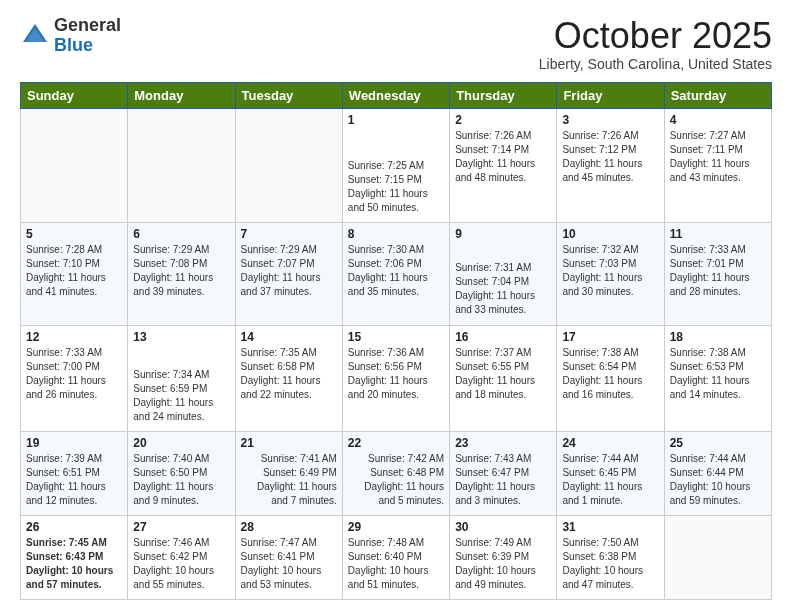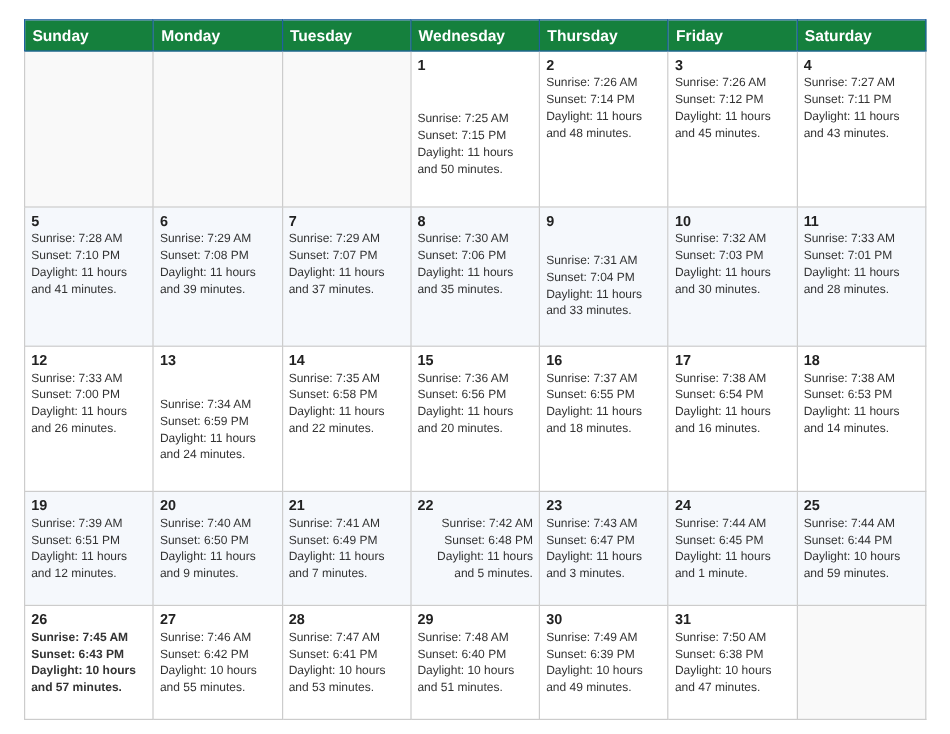--- a/index.html
+++ b/index.html
@@ -53,21 +53,21 @@
       color: #444;
     }
     .calendar {
       flex: 1;
       border: 1px solid #ccc;
       border-collapse: collapse;
       width: 100%;
       table-layout: fixed;
     }
     .calendar th {
-      background-color: #15803d;
+      background-color: #4d7c0f;
       color: #fff;
       text-align: left;
       padding: 5px 6px;
       font-size: 13px;
       border: 1px solid #2060a0;
     }
     .calendar td {
       border: 1px solid #ccc;
       vertical-align: top;
       padding: 4px 5px;
@@ -91,20 +91,36 @@
       color: #333;
     }
     .empty-cell {
       background: #f9f9f9 !important;
     }
   </style>
 </head>
 <body>
 
 <div class="page">
+  <div class="header">
+    <div class="logo">
+      <svg class="logo-icon" viewBox="0 0 40 40">
+        <polygon points="20,4 36,28 4,28" fill="#2e75b6"></polygon>
+        <polygon points="20,10 32,28 8,28" fill="#5ba3d9" opacity="0.5"></polygon>
+      </svg>
+      <div class="logo-text">
+        <span class="logo-general">General</span><br>
+        <span class="logo-blue">Blue</span>
+      </div>
+    </div>
+    <div class="title-block">
+      <div class="month-title">October 2025</div>
+      <div class="subtitle">Liberty, South Carolina, United States</div>
+    </div>
+  </div>
 
   <table class="calendar">
     <thead>
       <tr>
       <th>Sunday</th>
           <th>Monday</th>
           <th>Tuesday</th>
           <th>Wednesday</th>
           <th>Thursday</th>
           <th>Friday</th>
@@ -237,21 +253,21 @@
 Daylight: 11 hours and 12 minutes.</div>
           </td>
           <td>
             <div class="day-number">20</div>
             <div class="day-info" style="white-space: pre-line;">Sunrise: 7:40 AM
 Sunset: 6:50 PM
 Daylight: 11 hours and 9 minutes.</div>
           </td>
           <td>
             <div class="day-number">21</div>
-            <div class="day-info" style="white-space: pre-line;">Sunrise: 7:41 AM
+            <div class="day-info" style="white-space: pre-line; text-align: right;">Sunrise: 7:41 AM
 Sunset: 6:49 PM
 Daylight: 11 hours and 7 minutes.</div>
           </td>
           <td>
             <div class="day-number">22</div>
             <div class="day-info" style="white-space: pre-line; text-align: right;">Sunrise: 7:42 AM
 Sunset: 6:48 PM
 Daylight: 11 hours and 5 minutes.</div>
           </td>
           <td>

